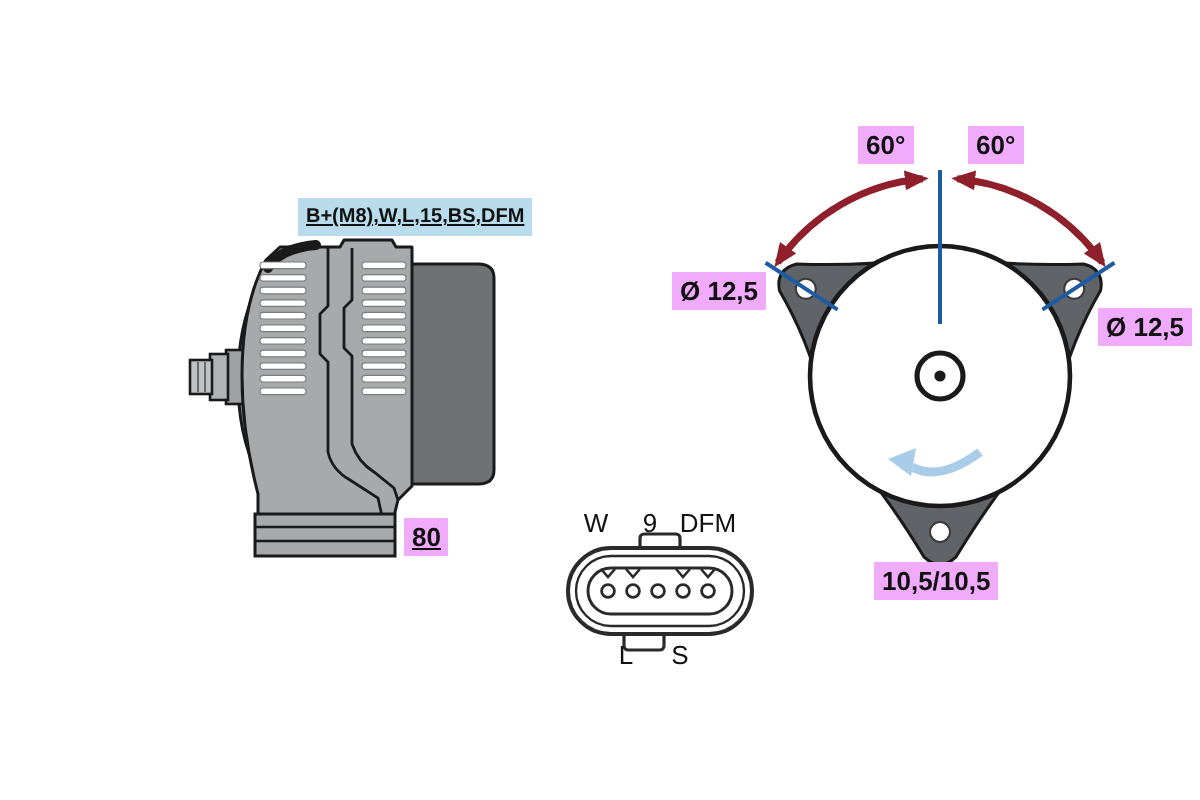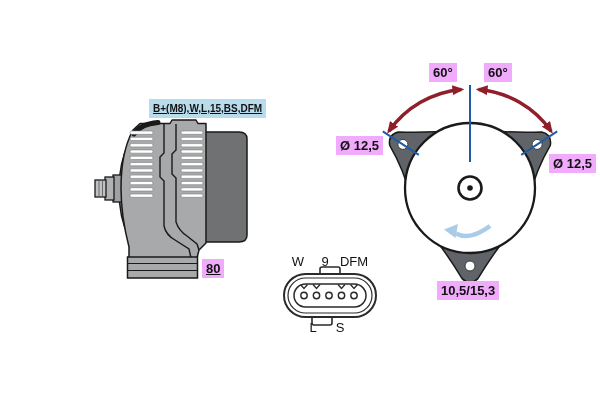--- a/index.html
+++ b/index.html
@@ -147,20 +147,20 @@
   <div class="lbl lbl-yellow" style="left:202px;top:259px;text-decoration:underline;">80</div>
 
   <div class="lbl lbl-yellow" style="left:429px;top:63px;">60°</div>
 
   <div class="lbl lbl-yellow" style="left:484px;top:63px;">60°</div>
 
   <div class="lbl lbl-yellow" style="left:336px;top:136px;">Ø 12,5</div>
 
   <div class="lbl lbl-yellow" style="left:549px;top:154px;">Ø 12,5</div>
 
-  <div class="lbl lbl-yellow" style="left:437px;top:281px;">10,5/15,3</div>
+  <div class="lbl lbl-yellow" style="left:437px;top:281px;">10,5/10,5</div>
 
   <div class="pin-label" style="left:298px;top:254px;">W</div>
   <div class="pin-label" style="left:325px;top:254px;">9</div>
   <div class="pin-label" style="left:354px;top:254px;">DFM</div>
   <div class="pin-label" style="left:313px;top:320px;">L</div>
   <div class="pin-label" style="left:340px;top:320px;">S</div>
 </div>
 
 </body></html>

